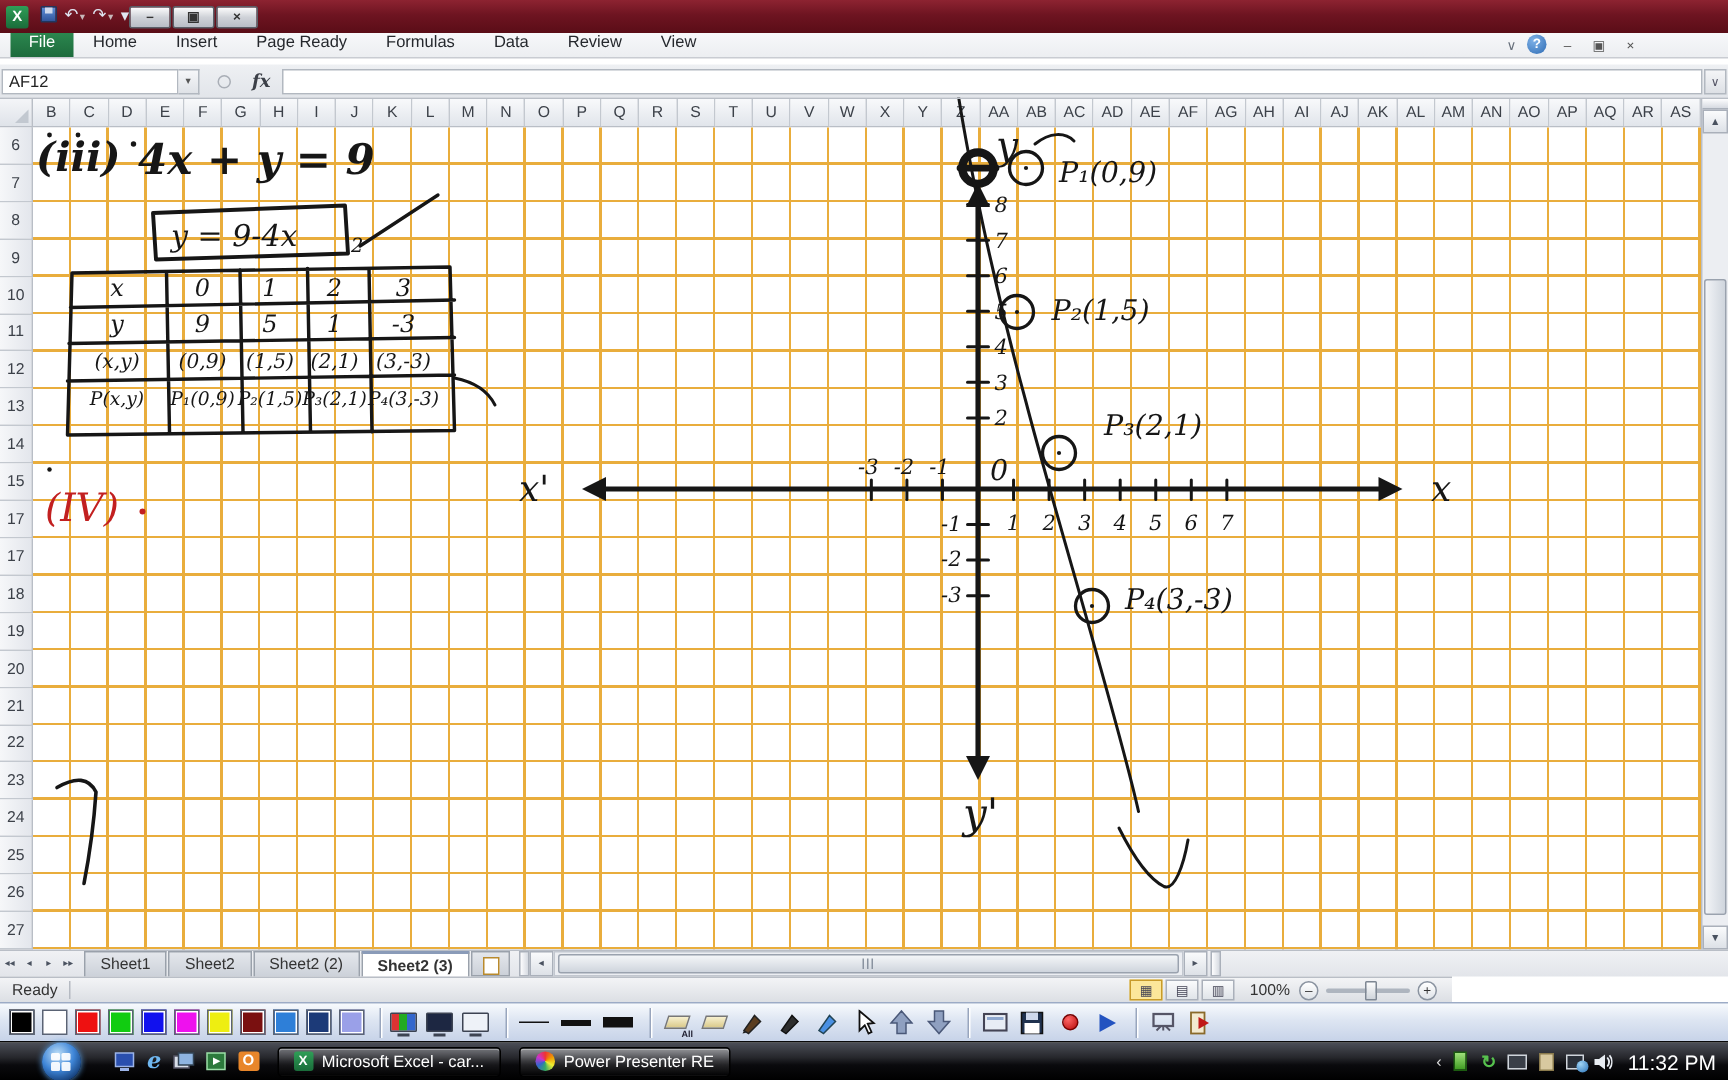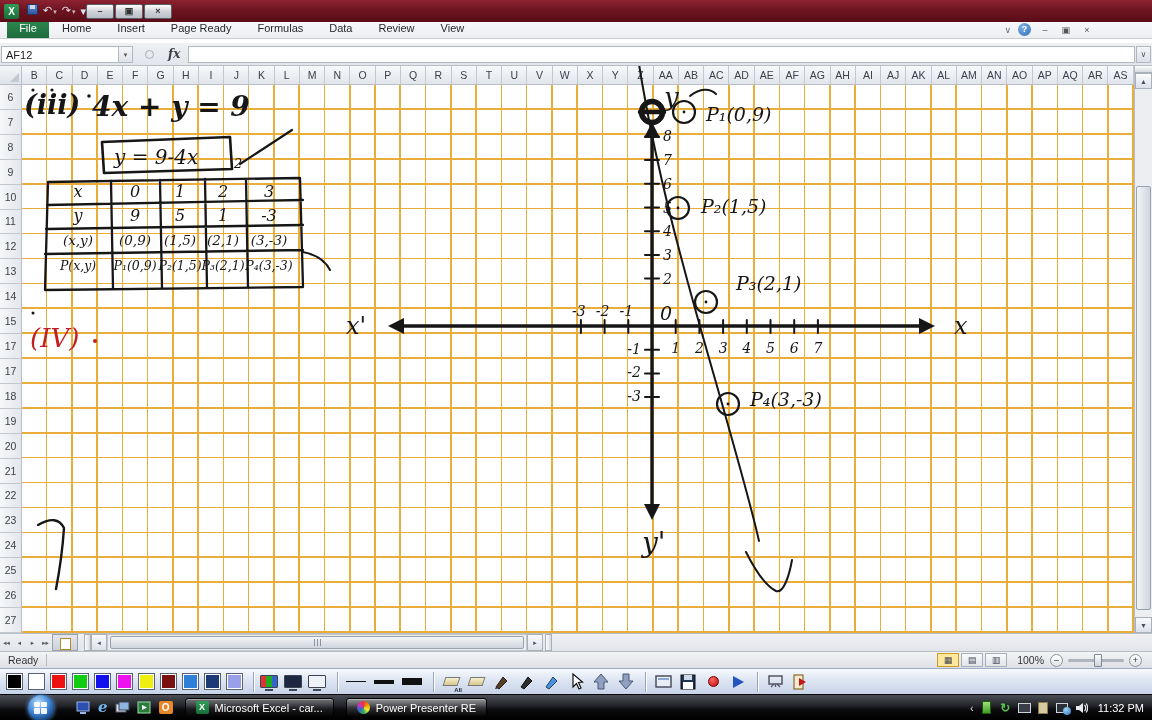--- a/index.html
+++ b/index.html
@@ -89,21 +89,21 @@
   .instab:before{content:"";position:absolute;left:7px;top:3px;width:9px;height:10px;background:#fff;border:1px solid #b98a2c}
   .hsplit{width:7px;background:linear-gradient(90deg,#fdfdfe,#d6dae1);border:1px solid #aab0ba;margin-left:6px}
   .hbtn{width:16px;background:linear-gradient(#fafbfc,#dde1e7);border:1px solid #aab0ba;font-size:7px;color:#4a5260;
     text-align:center;line-height:16px}
   .htrack{width:420px;background:#eceef2;border:1px solid #c2c7cf;position:relative}
   #hthumb{position:absolute;left:2px;top:1px;right:2px;bottom:1px;background:linear-gradient(#f4f6f8,#cfd5dd);
     border:1px solid #9aa2ae;border-radius:2px;display:flex;align-items:center;justify-content:center;gap:2px}
   #hthumb i{width:1px;height:7px;background:#8a93a0;display:block}
 
   
-  #statusrow{left:0;top:651px;width:1152px;height:17px;z-index:60;background:linear-gradient(#f3f4f6,#dcdfe4);
+  #statusrow{left:0;top:651px;width:968px;height:17px;z-index:60;background:linear-gradient(#f3f4f6,#dcdfe4);
     border-top:1px solid #b9bec6;display:flex;align-items:center;font-size:10.5px;color:#333}
   .sdiv{width:1px;height:12px;background:#b5bac2;margin:0 8px}
   .viewbtn{width:22px;height:14px;border:1px solid #aab0ba;background:linear-gradient(#fafbfc,#e0e4e9);
     font-size:9px;text-align:center;line-height:13px;color:#445;margin-left:2px}
   .viewbtn.sel{background:#fce79a;border-color:#c89b2a}
   .zoombtn{width:13px;height:13px;border:1px solid #8a93a0;border-radius:50%;background:linear-gradient(#fff,#dfe3e8);
     font-size:9px;line-height:11px;text-align:center;color:#333}
   .ztrack{width:56px;height:3px;background:#aeb5bf;border-radius:2px;margin:0 5px;position:relative}
   .zhandle{position:absolute;left:26px;top:-5px;width:8px;height:13px;background:linear-gradient(#fdfdfd,#cfd4db);
     border:1px solid #7e8793;border-radius:1px}
@@ -146,21 +146,21 @@
   .ppicon{width:13px;height:13px;border-radius:50%;background:conic-gradient(#e33,#e90,#ee3,#3a6,#36c,#c3c,#e33)}
   .tray{margin-left:auto;display:flex;align-items:center;gap:6px;margin-right:8px;color:#fff}
   .trayicon{width:13px;height:13px;display:flex;align-items:center;justify-content:center}
   .batt{width:9px;height:13px;background:linear-gradient(#9fe07a,#3f9c22);border:1px solid #1c5c10}
   .syncg{color:#57c24e;font-size:12px;font-weight:bold}
   .monw{width:13px;height:10px;border:1.5px solid #cfd4da;background:#3a3f48}
   .clip{width:10px;height:12px;background:#d8c9a0;border:1px solid #8a7a4c}
   .netg{width:12px;height:10px;border:1.5px solid #cfd4da;background:#2a2f38;position:relative}
   .netg:after{content:"";position:absolute;right:-4px;bottom:-3px;width:8px;height:8px;border-radius:50%;
     background:radial-gradient(circle at 35% 30%,#9fd4f5,#2a72b8)}
-  .clock{font-size:11px;color:#fff;margin-left:4px}
+  .clock{font-size:14px;color:#fff;margin-left:4px}
   .chevl{color:#ddd;font-size:11px}
 </style>
 </head>
 <body>
 
 <div id="titlebar" class="abs">
   <div class="excel-logo">X</div>
   <div class="qat">
     <span class="qbtn"><span class="floppy"></span></span>
     <span class="qbtn">↶<i class="dd">▾</i></span>
@@ -401,20 +401,26 @@
     <text x="180" y="270" class="hw" text-anchor="middle" font-size="12.5">P₂(1,5)</text>
     <text x="223" y="270" class="hw" text-anchor="middle" font-size="12.5">P₃(2,1)</text>
     <text x="269" y="270" class="hw" text-anchor="middle" font-size="12.5">P₄(3,-3)</text>
   </svg>
 
 <div id="tabrow" class="abs">
   <span class="navb">◂◂</span>
   <span class="navb">◂</span>
   <span class="navb">▸</span>
   <span class="navb">▸▸</span>
+  <div id="sheettabs" style="display:flex;margin-left:4px">
+      <div class="stab">Sheet1</div>
+      <div class="stab">Sheet2</div>
+      <div class="stab">Sheet2 (2)</div>
+      <div class="stab active">Sheet2 (3)</div>
+    </div>
   <div class="instab"></div>
   <div class="hsplit"></div>
   <div class="hbtn">◂</div>
   <div class="htrack">
     <div id="hthumb">
         <i></i>
         <i></i>
         <i></i>
       </div>
   </div>

